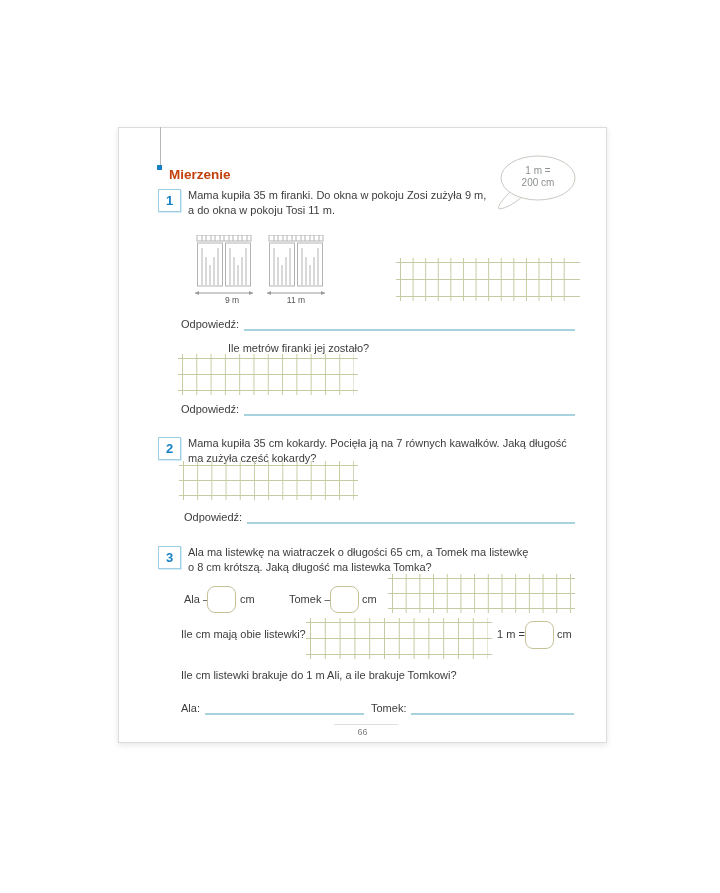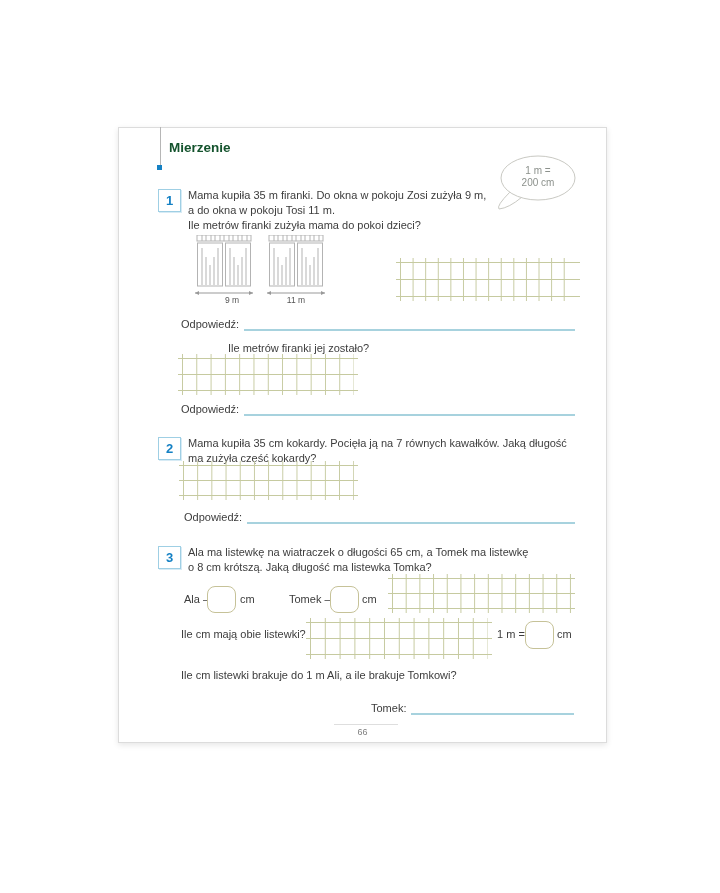--- a/index.html
+++ b/index.html
@@ -9,21 +9,21 @@
     -webkit-font-smoothing:antialiased;
   }
   .page {
     position:absolute; left:118px; top:127px; width:487px; height:614px;
     background:#fff; border:1px solid #dcdcdc;
     box-shadow:0 2px 6px rgba(0,0,0,0.10);
   }
   .abs { position:absolute; }
   .margin-rule { position:absolute; left:41px; top:-1px; width:1px; height:38px; background:#b6b6b6; }
   .bullet { position:absolute; left:38px; top:37px; width:5px; height:5px; background:#1581c4; }
-  .section-title { position:absolute; left:50px; top:12px; font-size:13.5px; font-weight:bold; color:#14532d; }
+  .section-title { position:absolute; left:50px; top:39px; font-size:13.5px; font-weight:bold; color:#c2410c; }
 
   .badge {
     position:absolute; width:21px; height:21px; border:1px solid #9fcfe4;
     box-shadow:1px 1px 0 #d7ebf5; color:#1581c4; font-weight:bold; font-size:13px;
     display:flex; align-items:center; justify-content:center; background:#fff;
   }
   .task-text { position:absolute; font-size:11px; line-height:15px; }
   .tline { white-space:nowrap; }
 
   .ansrow { position:absolute; display:flex; align-items:center; font-size:11px; height:15px; }
@@ -78,21 +78,20 @@
       <div>200 cm</div>
     </div>
   </div>
 
   <div class="badge" style="left:39px; top:61px;">
     <span>1</span>
   </div>
   <div class="task-text" style="left:69px; top:60px;">
     <div class="tline">Mama kupiła 35 m firanki. Do okna w pokoju Zosi zużyła 9 m,</div>
     <div class="tline">a do okna w pokoju Tosi 11 m.</div>
-    <div class="tline">Ile metrów firanki zużyła mama do pokoi dzieci?</div>
   </div>
 
   <div class="abs" style="left:76px; top:107px;">
     <svg width="132" height="64" viewBox="0 0 132 64">
       <g stroke="#b3b3b3" fill="none" stroke-width="1">
         <g transform="translate(2,0)">
           <rect x="0" y="0" width="54" height="6"></rect>
           <path d="M5 0V6M9 0V6M14 0V6M18 0V6M23 0V6M27 0V6M32 0V6M36 0V6M41 0V6M45 0V6M50 0V6"></path>
           <rect x="0.5" y="8" width="25" height="43"></rect>
           <rect x="28.5" y="8" width="25" height="43"></rect>
@@ -181,20 +180,24 @@
   <div class="grid" style="left:191px; top:494px; width:178px; height:33px; --cw:14.8px; --ch:16px;">
     <div class="gh"></div>
     <div class="gv"></div>
   </div>
   <div class="inline-label" style="left:378px; top:500px;">1 m =</div>
   <div class="fillbox" style="left:406px; top:493px; width:27px; height:26px;"></div>
   <div class="inline-label" style="left:438px; top:500px;">cm</div>
 
   <div class="inline-label" style="left:62px; top:541px;">Ile cm listewki brakuje do 1 m Ali, a ile brakuje Tomkowi?</div>
 
+  <div class="ansrow" style="left:62px; top:572px; width:183px;">
+    <span class="lbl">Ala:</span>
+    <div class="line"></div>
+  </div>
   <div class="ansrow" style="left:252px; top:572px; width:203px;">
     <span class="lbl">Tomek:</span>
     <div class="line"></div>
   </div>
 
   <div class="footer-line"></div>
   <div class="page-number">66</div>
 
 </div>
 

